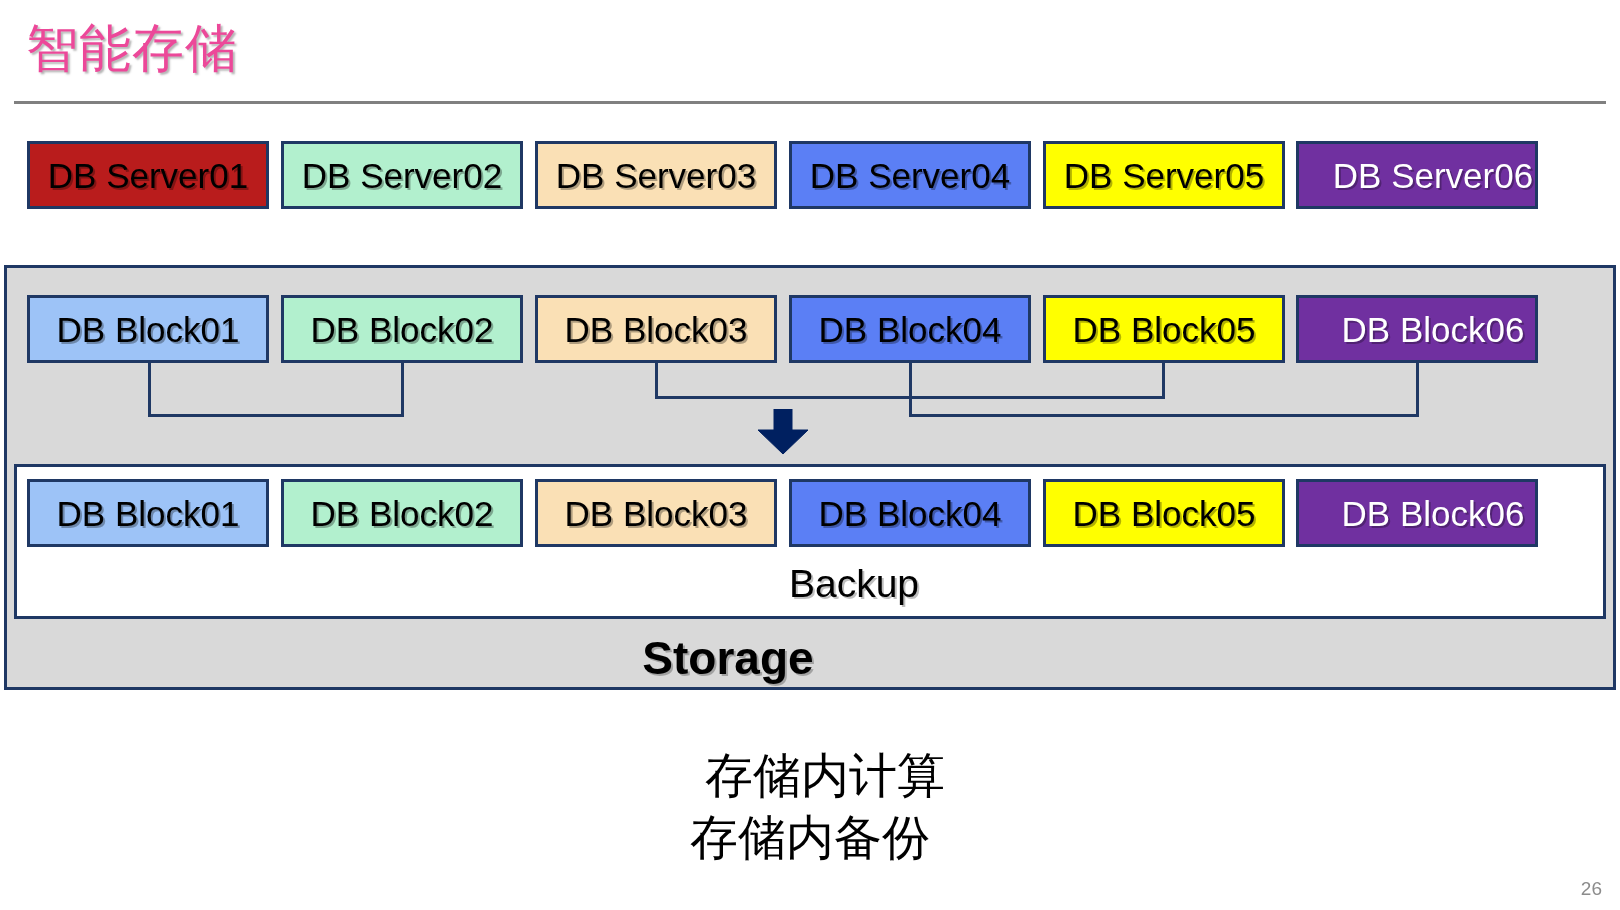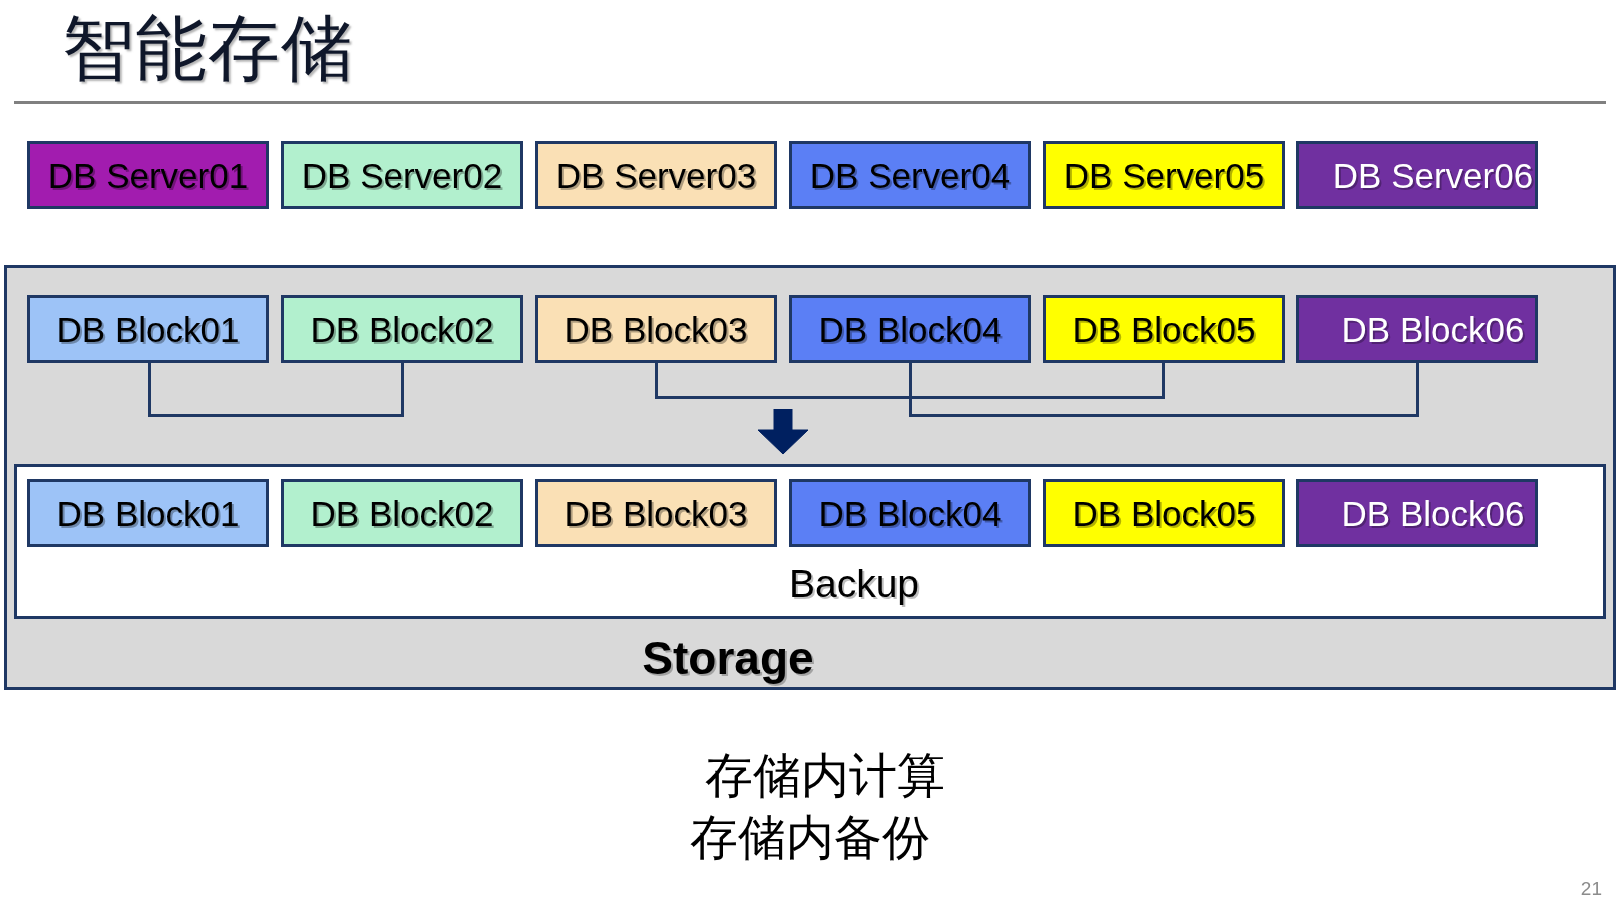--- a/index.html
+++ b/index.html
@@ -18,28 +18,27 @@
     height: 910px;
     background: #ffffff;
     overflow: hidden;
   }
 
   
   .slide-title {
     position: absolute;
     left: 26px;
     top: 2px;
-    font-size: 72px;
+    font-size: 52px;
     line-height: 92px;
     font-weight: 400;
-    color: #0f172a;
+    color: #ec4899;
     letter-spacing: 1px;
     text-shadow: 2px 2px 2px rgba(120,120,120,0.55);
     white-space: nowrap;
-    margin-left: 36px;
   }
   .title-rule {
     position: absolute;
     left: 14px;
     top: 101px;
     width: 1592px;
     height: 3px;
     background: #808080;
   }
 
@@ -162,21 +161,21 @@
 </style>
 </head>
 <body>
 
 <div id="slide">
 
   <div class="slide-title">智能存储</div>
   <div class="title-rule"></div>
 
   <div id="server-row">
-      <div class="box server-row-box" style="left: 27px; width: 242px; background: #a21caf; color: rgb(0, 0, 0);">
+      <div class="box server-row-box" style="left: 27px; width: 242px; background: #b91c1c; color: rgb(0, 0, 0);">
         <span>DB Server01</span>
       </div>
       <div class="box server-row-box" style="left: 281px; width: 242px; background: rgb(178, 240, 206); color: rgb(0, 0, 0);">
         <span>DB Server02</span>
       </div>
       <div class="box server-row-box" style="left: 535px; width: 242px; background: rgb(250, 224, 181); color: rgb(0, 0, 0); align-items: center;">
         <span>DB Server03</span>
       </div>
       <div class="box server-row-box" style="left: 789px; width: 242px; background: rgb(91, 127, 245); color: rgb(0, 0, 0);">
         <span>DB Server04</span>
@@ -251,15 +250,15 @@
         <span>DB Block06</span>
       </div>
     </div>
   <div class="backup-label">Backup</div>
 
   <div class="storage-label">Storage</div>
 
   <div class="caption caption-1">存储内计算</div>
   <div class="caption caption-2">存储内备份</div>
 
-  <div class="page-number">21</div>
+  <div class="page-number">26</div>
 
 </div>
 
 </body></html>

